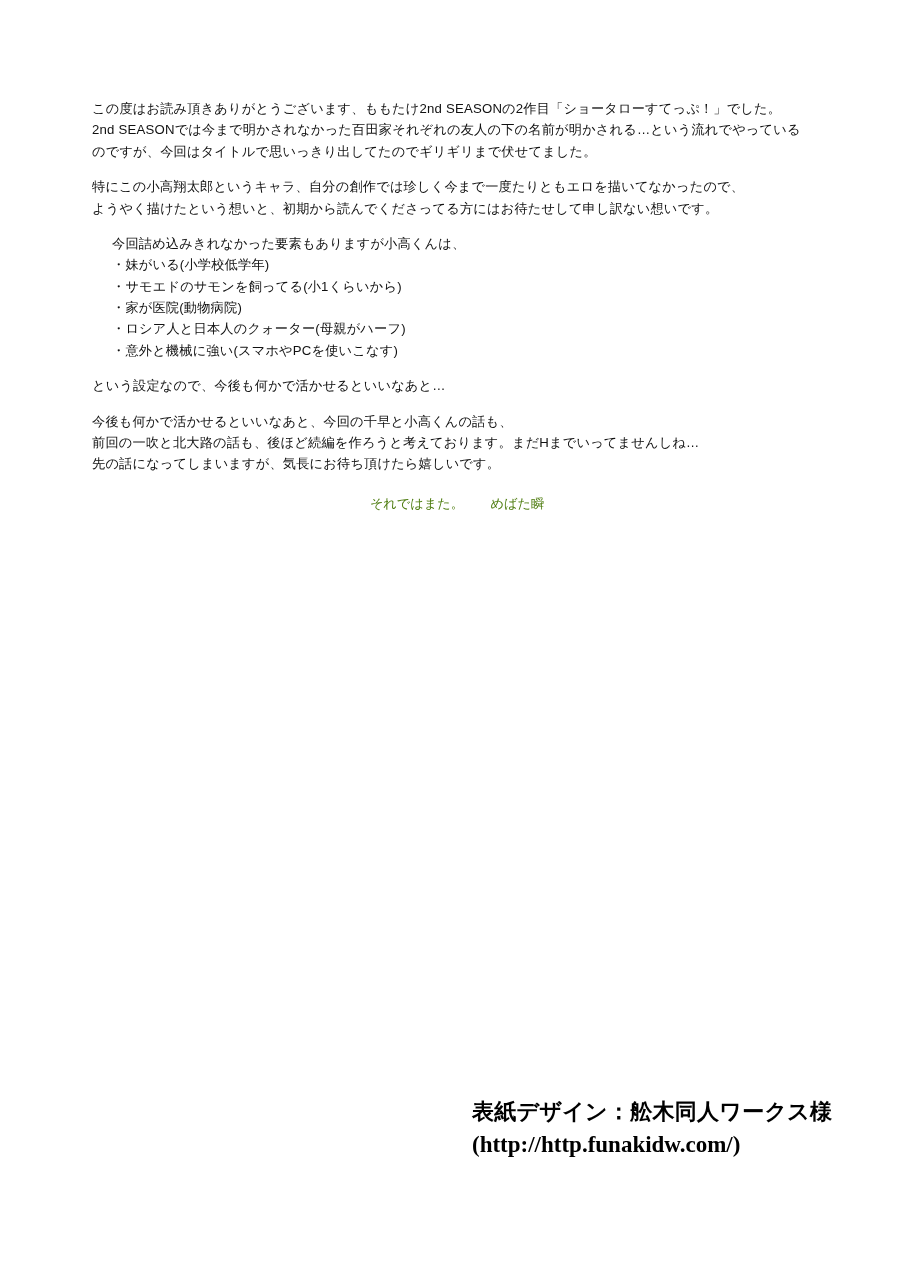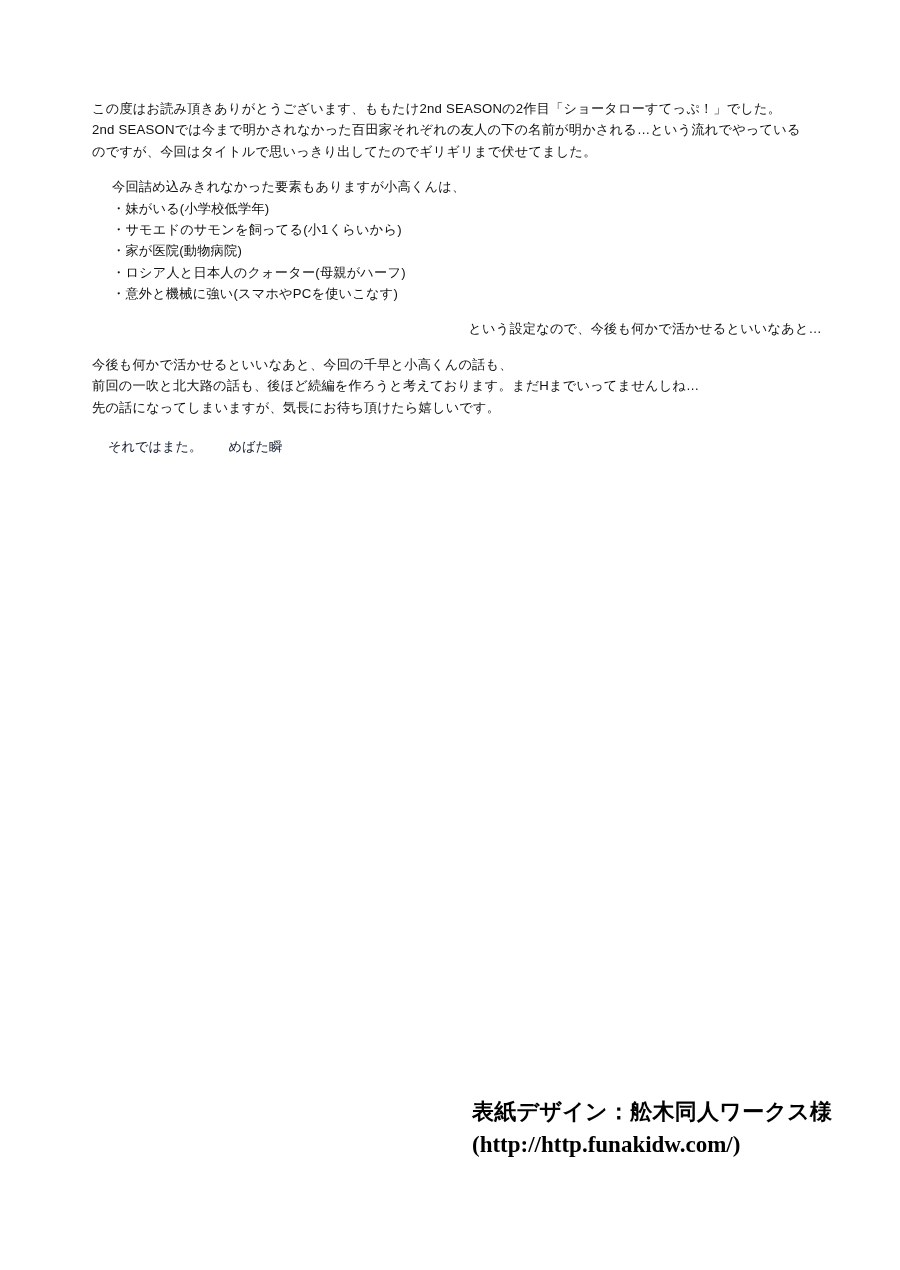--- a/index.html
+++ b/index.html
@@ -32,28 +32,28 @@
     letter-spacing: 0.2px;
     margin: 0 0 14px 0;
     white-space: pre-wrap;
     color: #111111;
   }
   .para.list {
     margin-bottom: 14px;
     margin-left: 20px;
   }
   .para.tight {
-    text-align: right;
   }
   .signature {
     font-size: 13.2px;
     line-height: 1.62;
-    margin: 18px 0 0 16px;
+    margin: 18px 0 0 0;
     white-space: pre;
-    color: #0f172a;
+    color: #4d7c0f;
+    text-align: center;
   }
   .credit {
     position: absolute;
     left: 432px;
     top: 1096px;
     width: 440px;
     font-size: 22px;
     font-weight: bold;
     line-height: 1.45;
     color: #000000;
@@ -75,20 +75,22 @@
 </style>
 </head>
 <body>
 
 <div class="page">
 
   <div class="afterword">
     <p class="para">この度はお読み頂きありがとうございます、ももたけ2nd SEASONの2作目「ショータローすてっぷ！」でした。
 2nd SEASONでは今まで明かされなかった百田家それぞれの友人の下の名前が明かされる…という流れでやっている
 のですが、今回はタイトルで思いっきり出してたのでギリギリまで伏せてました。</p>
+    <p class="para">特にこの小高翔太郎というキャラ、自分の創作では珍しく今まで一度たりともエロを描いてなかったので、
+ようやく描けたという想いと、初期から読んでくださってる方にはお待たせして申し訳ない想いです。</p>
     <p class="para list">今回詰め込みきれなかった要素もありますが小高くんは、
 ・妹がいる(小学校低学年)
 ・サモエドのサモンを飼ってる(小1くらいから)
 ・家が医院(動物病院)
 ・ロシア人と日本人のクォーター(母親がハーフ)
 ・意外と機械に強い(スマホやPCを使いこなす)</p>
     <p class="para tight">という設定なので、今後も何かで活かせるといいなあと…</p>
     <p class="para">今後も何かで活かせるといいなあと、今回の千早と小高くんの話も、
 前回の一吹と北大路の話も、後ほど続編を作ろうと考えております。まだHまでいってませんしね…
 先の話になってしまいますが、気長にお待ち頂けたら嬉しいです。</p>

